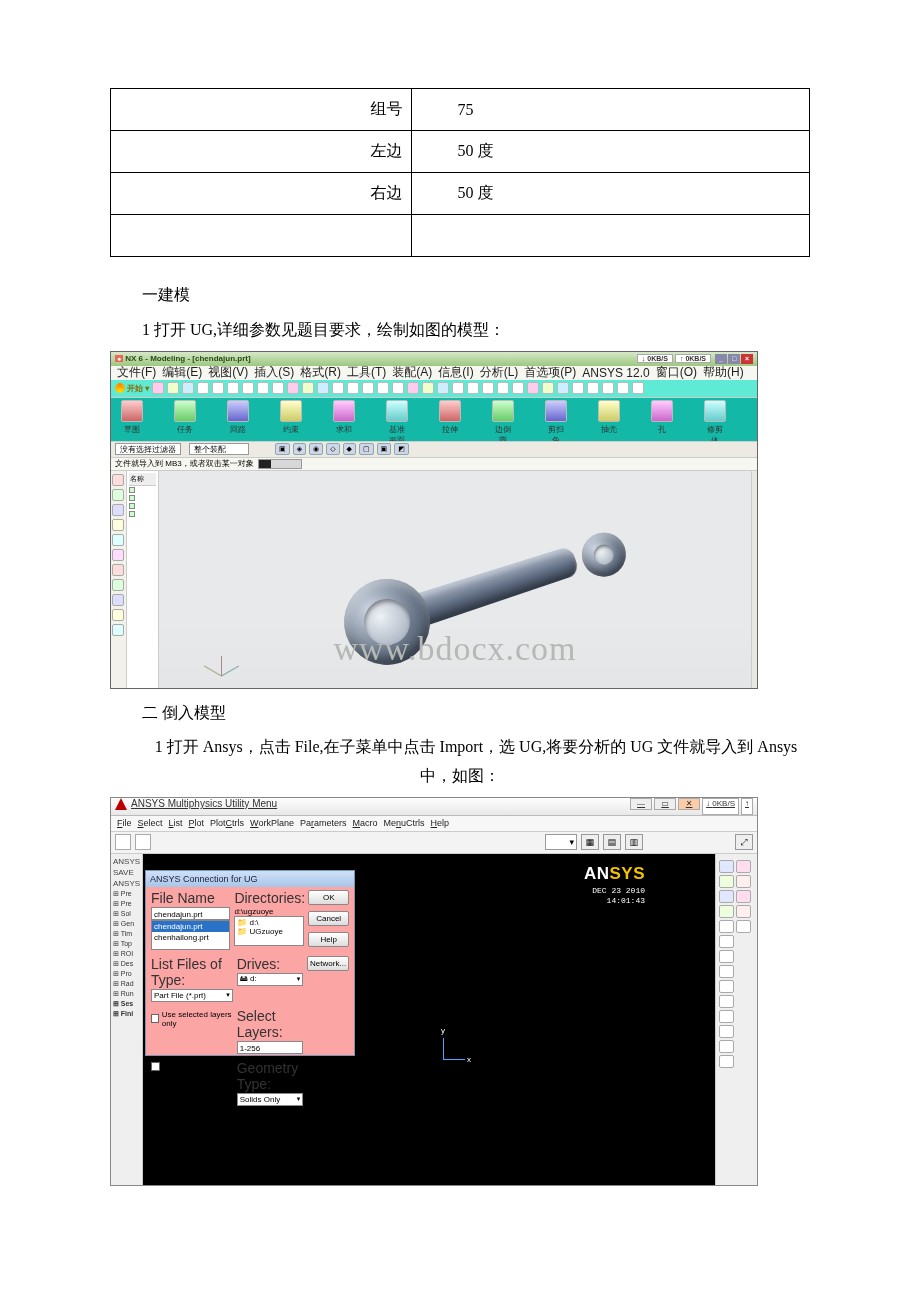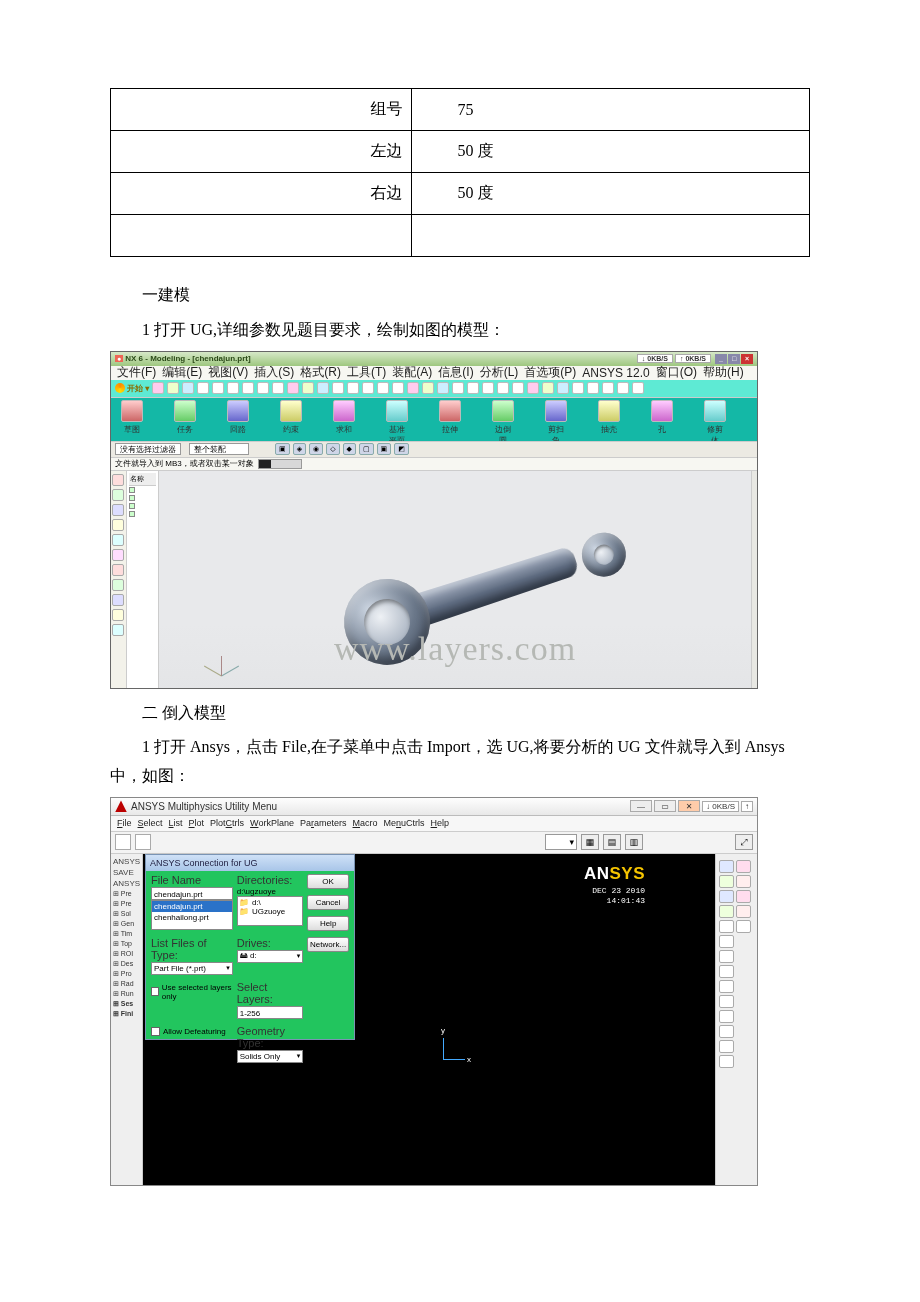--- a/index.html
+++ b/index.html
@@ -31,20 +31,21 @@
     text-align: left;
     padding-left: 46px;
   }
   p.body-text {
     text-indent: 2em;
     line-height: 1.8;
     margin: 6px 0;
   }
   p.body-text.no-indent {
     text-indent: 0;
+    text-align: center;
   }
   .figure {
     margin: 6px 0 10px 0;
     width: 100%;
   }
 
   
   .nx-shot {
     position: relative;
     width: 648px;
@@ -315,25 +316,25 @@
     font-family: Arial, sans-serif;
     font-size: 9px;
     background: #f0f0f0;
     border: 1px solid #888;
     overflow: hidden;
   }
   .an-title {
     height: 18px;
     background: linear-gradient(to bottom,#fefefe,#e8e8e8);
     display: flex;
-    align-items: center;
     padding: 0 4px;
     font-size: 10px;
     color: #333;
     border-bottom:1px solid #bbb;
+    text-decoration:underline;
   }
   .an-title .logo {
     width: 12px; height: 12px; margin-right: 4px;
     background:#b00; clip-path: polygon(50% 0,100% 100%,0 100%);
   }
   .an-title .spacer { flex: 1; }
   .an-title .winbtn {
     width: 22px; height: 12px;
     border:1px solid #aaa; background:#eee; margin-left:2px;
     display:flex; align-items:center; justify-content:center; font-size:8px;
@@ -442,38 +443,38 @@
   .an-right-rail .ri {
     width: 15px; height: 13px;
     border:1px solid #aaa; background:#fff;
     border-radius:2px;
   }
   .an-right-rail .ri.c1{background:#dfe8ff;} .an-right-rail .ri.c2{background:#fde;}
   .an-right-rail .ri.c3{background:#efd;} .an-right-rail .ri.c4{background:#fee;}
 
   .an-dialog {
     position: absolute;
-    left: 34px; top: 0;
+    left: 34px; top: 16px;
     width: 210px; height: 186px;
-    background: #22c55e;
+    background: #fca5a5;
     border: 1px solid #7a94b4;
     box-shadow: 2px 2px 4px rgba(0,0,0,.25);
   }
   .an-dialog .dtitle {
     height: 16px;
     background: linear-gradient(to bottom,#cfe1f7,#a8c5e8);
     color:#224;
     font-size:9px;
     display:flex; align-items:center; padding:0 4px;
   }
   .an-dialog .drow { display:flex; gap:4px; padding:3px 5px; align-items:flex-start;}
   .an-dialog .dcol-l { width: 86px; }
   .an-dialog .dcol-m { width: 70px; }
   .an-dialog .dcol-r { width: 44px; display:flex; flex-direction:column; gap:6px; }
-  .an-dialog label { font-size:11px; color:#333; display:block; margin-bottom:1px;}
+  .an-dialog label { font-size:14px; color:#333; display:block; margin-bottom:1px;}
   .an-dialog .tfield {
     width: 100%; height:13px; border:1px solid #888; background:#fff;
     font-size:8px; padding:0 2px; line-height:13px;
   }
   .an-dialog .list {
     width:100%; height:30px; border:1px solid #888; background:#fff;
     font-size:8px; overflow:hidden;
   }
   .an-dialog .list .li { padding:1px 2px; }
   .an-dialog .list .li.sel { background:#2a72c8; color:#fff; }
@@ -709,21 +710,21 @@
         <div class="nx-rod">
           <div class="shaft"></div>
           <div class="big-ring"></div>
           <div class="small-ring"></div>
         </div>
         <div class="nx-triad">
           <div class="ax axx"></div>
             <div class="ax axy"></div>
             <div class="ax axz"></div>
         </div>
-        <div class="watermark">www.layers.com</div>
+        <div class="watermark">www.bdocx.com</div>
       </div>
       <div class="nx-right-drag"></div>
     </div>
   </div>
 </div>
 
 <p class="body-text">二 倒入模型</p>
 <p class="body-text no-indent" style="text-indent:2em;">1 打开 Ansys，点击 File,在子菜单中点击 Import，选 UG,将要分析的 UG 文件就导入到 Ansys 中，如图：</p>
 
 <div class="figure">

